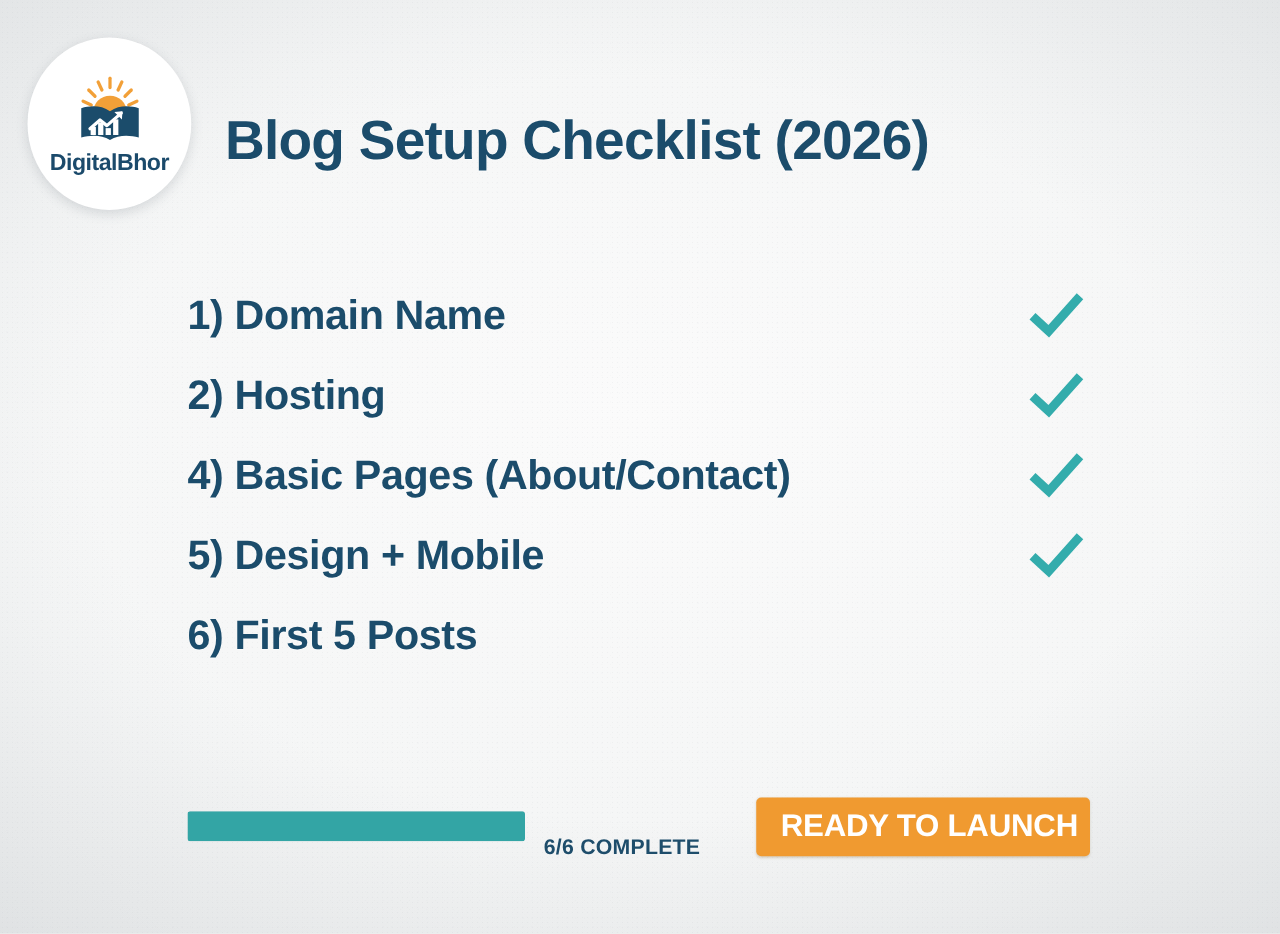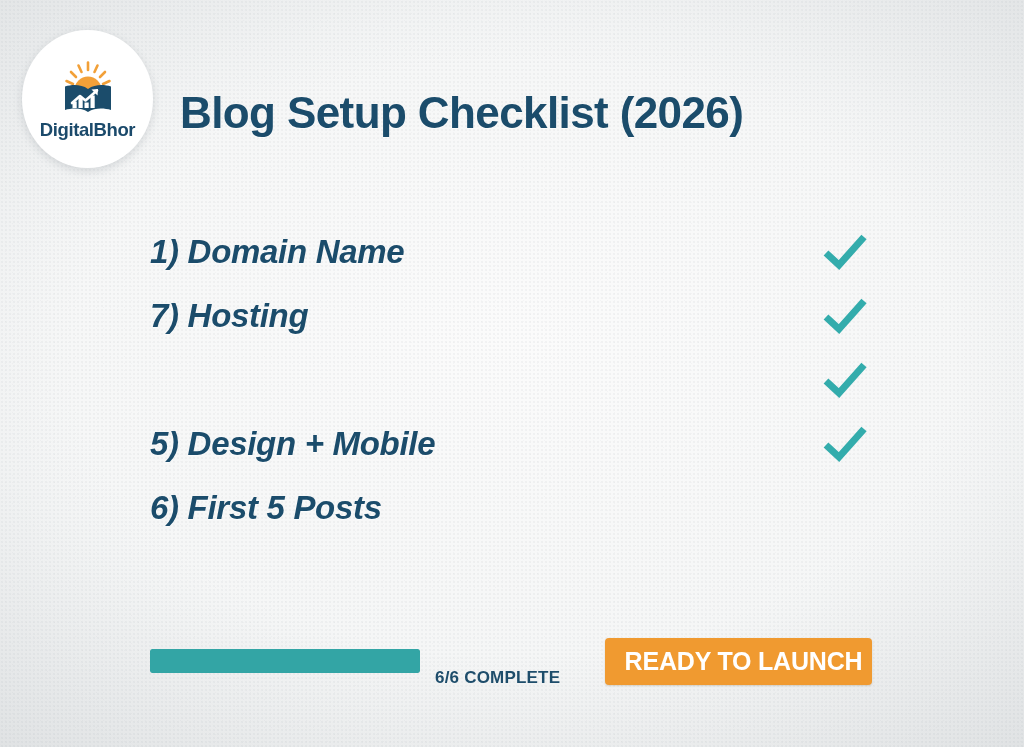--- a/index.html
+++ b/index.html
@@ -85,21 +85,20 @@
     position: absolute;
     left: 150px;
     top: 220px;
     width: 722px;
   }
   .check-row {
     position: relative;
     height: 64px;
     display: flex;
     align-items: center;
-    font-style: italic;
   }
   .item-label {
     font-size: 33px;
     font-weight: bold;
     color: #1b4c6b;
     letter-spacing: -0.3px;
     white-space: nowrap;
     text-shadow: 0 1px 0 rgba(255,255,255,0.55);
   }
   .check-slot {
@@ -213,30 +212,31 @@
     <div class="check-row">
       <span class="item-label">1) Domain Name</span>
       <span class="check-slot">
         <svg class="tick" viewBox="0 0 46 40">
             <path d="M4 21 L17 33 L42 5" stroke="#33acac" stroke-width="7" fill="none" stroke-linecap="butt" stroke-linejoin="miter"></path>
           </svg>
       </span>
     </div>
 
     <div class="check-row">
-      <span class="item-label">7) Hosting</span>
-      <span class="check-slot">
-        <svg class="tick" viewBox="0 0 46 40">
-            <path d="M4 21 L17 33 L42 5" stroke="#33acac" stroke-width="7" fill="none" stroke-linecap="butt" stroke-linejoin="miter"></path>
-          </svg>
-      </span>
-    </div>
-
-
-    <div class="check-row">
+      <span class="item-label">2) Hosting</span>
+      <span class="check-slot">
+        <svg class="tick" viewBox="0 0 46 40">
+            <path d="M4 21 L17 33 L42 5" stroke="#33acac" stroke-width="7" fill="none" stroke-linecap="butt" stroke-linejoin="miter"></path>
+          </svg>
+      </span>
+    </div>
+
+
+    <div class="check-row">
+      <span class="item-label">4) Basic Pages (About/Contact)</span>
       <span class="check-slot">
         <svg class="tick" viewBox="0 0 46 40">
             <path d="M4 21 L17 33 L42 5" stroke="#33acac" stroke-width="7" fill="none" stroke-linecap="butt" stroke-linejoin="miter"></path>
           </svg>
       </span>
     </div>
 
     <div class="check-row">
       <span class="item-label">5) Design + Mobile</span>
       <span class="check-slot">

